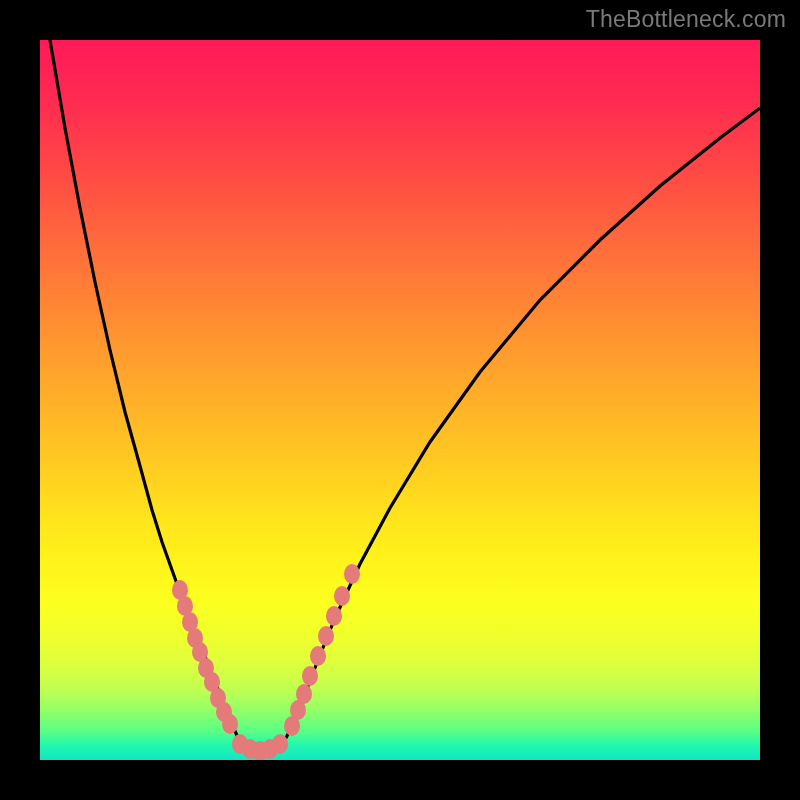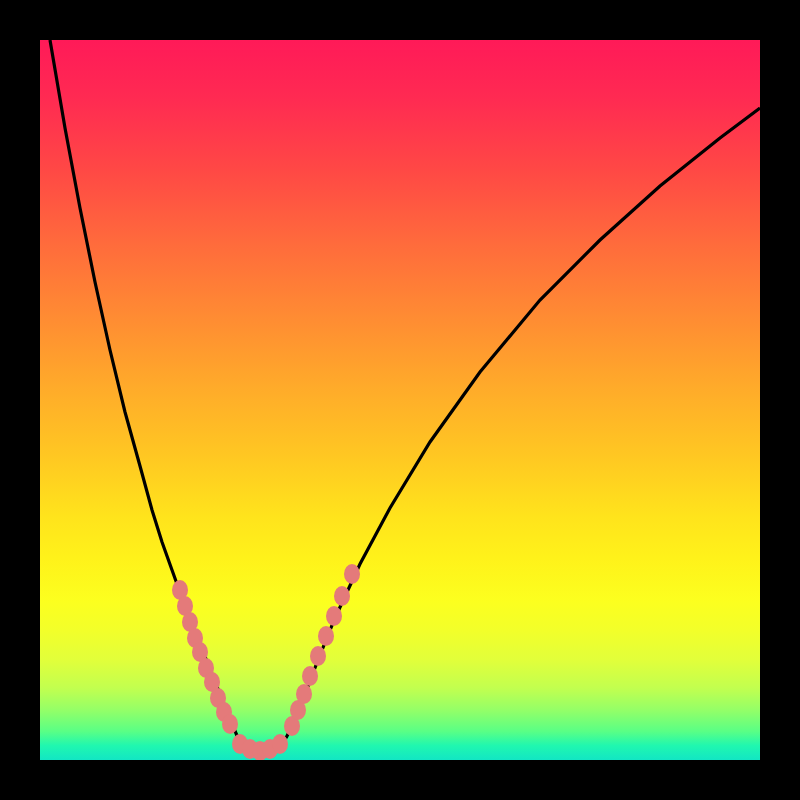--- a/index.html
+++ b/index.html
@@ -113,13 +113,14 @@
           <ellipse cx="264" cy="654" rx="8" ry="10" class="marker"></ellipse>
           <ellipse cx="270" cy="636" rx="8" ry="10" class="marker"></ellipse>
           <ellipse cx="278" cy="616" rx="8" ry="10" class="marker"></ellipse>
           <ellipse cx="286" cy="596" rx="8" ry="10" class="marker"></ellipse>
           <ellipse cx="294" cy="576" rx="8" ry="10" class="marker"></ellipse>
           <ellipse cx="302" cy="556" rx="8" ry="10" class="marker"></ellipse>
           <ellipse cx="312" cy="534" rx="8" ry="10" class="marker"></ellipse>
         </g>
     </svg>
   </div>
+  <div class="watermark">TheBottleneck.com</div>
 </div>
 
 </body></html>

